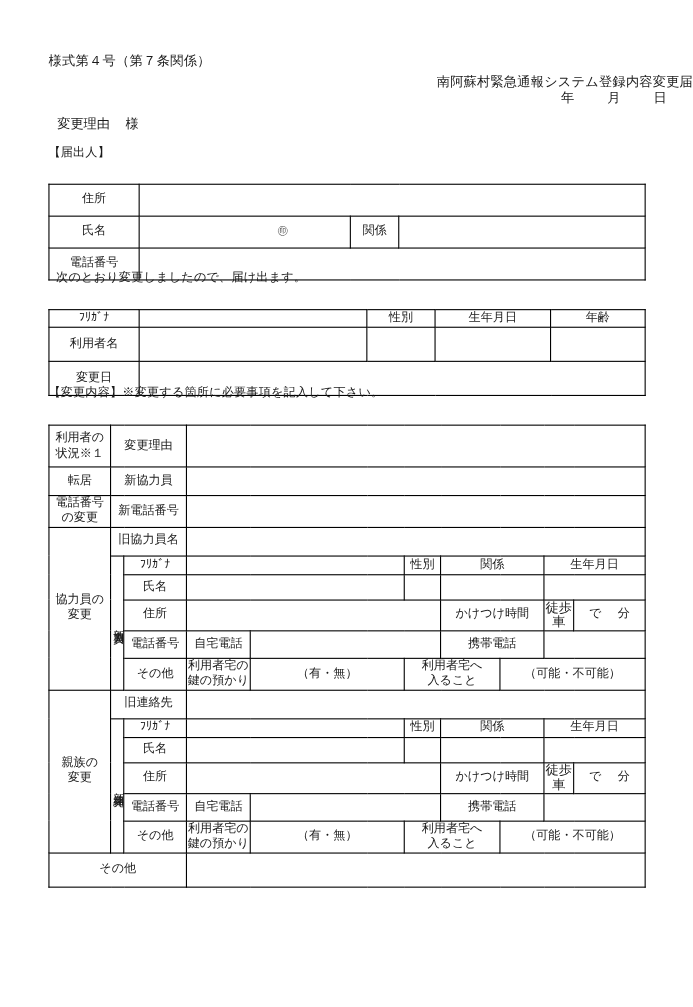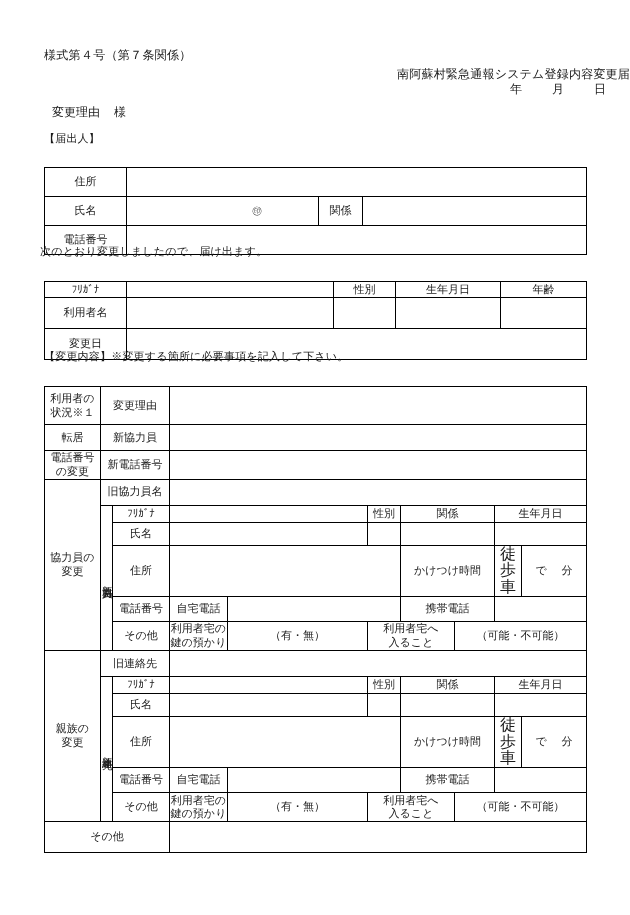--- a/index.html
+++ b/index.html
@@ -60,21 +60,21 @@
   .addressee .sama { margin-left: 14px; }
 
   
   .caption {
     position: absolute;
     font-size: 11px;
     white-space: nowrap;
     letter-spacing: 0.2px;
   }
   #cap-applicant { left: 44px; top: 131px; }
-  #cap-sentence  { left: 40px; top: 244px; text-align: center; }
+  #cap-sentence  { left: 51px; top: 244px; text-align: center; }
   #cap-changes   { left: 44px; top: 349px; }
 
   
   table.form {
     position: absolute;
     border-collapse: collapse;
     table-layout: fixed;
     background: #fff;
     margin-top: 24px;
   }
@@ -121,21 +121,21 @@
     letter-spacing: 1px;
     font-size: 10.5px;
     line-height: 1;
     display: inline-block;
     margin: 0 auto;
   }
 
   .stack {
     display: block;
     line-height: 1.05;
-    font-size: 16px;
+    font-size: 12px;
   }
 
   
   .notes {
     position: absolute;
     left: 44px; top: 785px;
     width: 546px;
     font-size: 11px;
     line-height: 1.5;
   }

